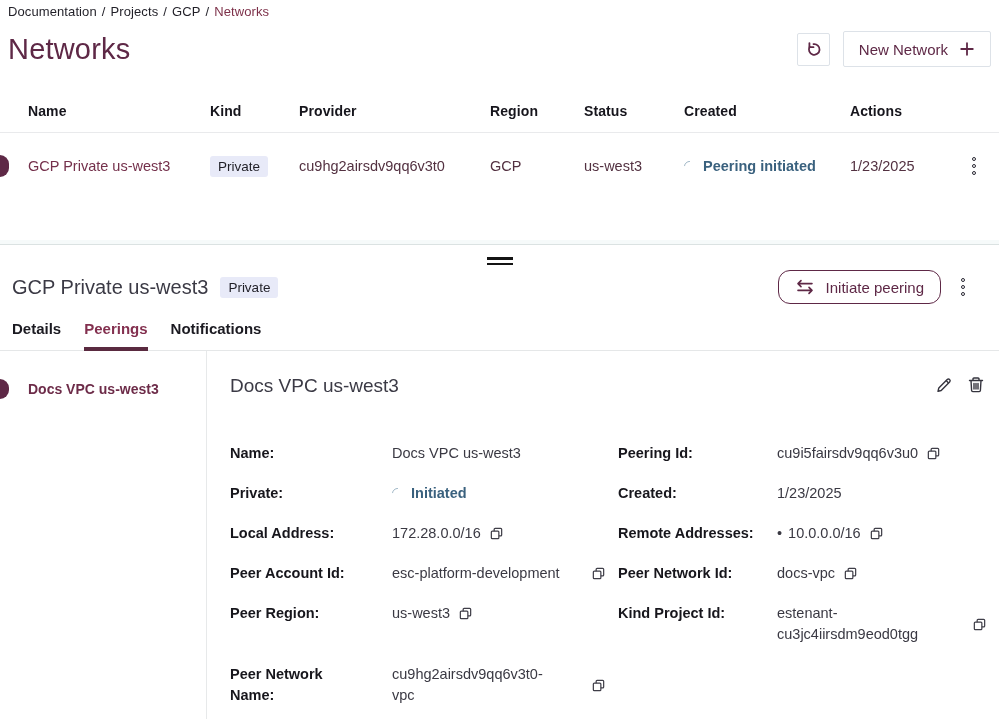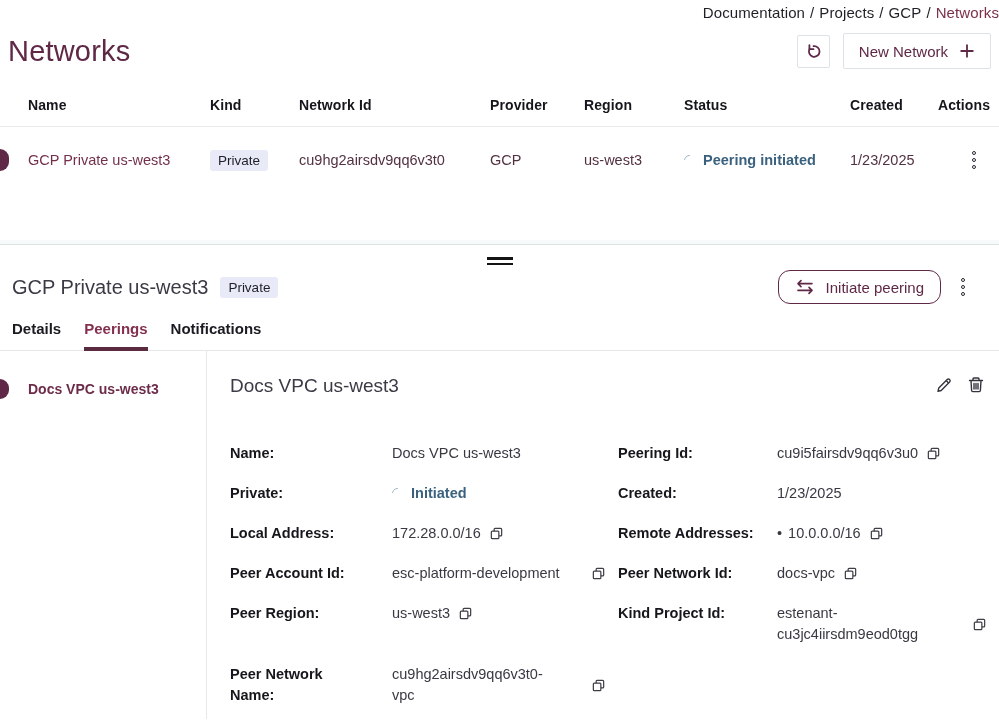--- a/index.html
+++ b/index.html
@@ -5,41 +5,41 @@
   * { margin:0; padding:0; box-sizing:border-box; }
   html,body { background:#fff; }
   body {
     width:999px; height:723px; overflow:hidden; position:relative;
     font-family:"Liberation Sans", sans-serif; color:#1c1b22;
     -webkit-font-smoothing:antialiased;
   }
   svg { display:block; }
 
   
-  .breadcrumb { padding:4px 0 0 8px; font-size:15px; letter-spacing:.1px; color:#201f27;text-align:right; }
+  .breadcrumb { padding:4px 0 0 8px; font-size:13px; letter-spacing:.1px; color:#201f27; }
   .breadcrumb a { color:#201f27; text-decoration:none; cursor:pointer; }
   .breadcrumb .sep { margin:0 5px; color:#201f27; }
   .breadcrumb .current { color:#7d3049; }
 
   .title-row { display:flex; align-items:center; justify-content:space-between; margin-top:12px; padding:0 8px; }
   .page-title { font-size:29px; font-weight:400; color:#5e2846; letter-spacing:.2px; }
   .title-actions { display:flex; align-items:center; gap:13px; }
   .icon-btn {
     width:33px; height:33px; background:#fff; border:1px solid #dde2e8; border-radius:2px;
     display:flex; align-items:center; justify-content:center; cursor:pointer;
   }
   .btn-secondary {
     height:36px; padding:0 15px; background:#fff; border:1px solid #dde2e8; border-radius:2px;
     display:flex; align-items:center; gap:11px; cursor:pointer;
     font-size:15px; color:#5e2846; font-family:inherit;
   }
 
   
   .tbl-grid { display:grid; grid-template-columns:210px 89px 191px 94px 100px 166px 88px 1fr; align-items:center; }
-  .tbl-head { margin-top:28px; padding-bottom:13px; border-bottom:1px solid #e9eaec; }
+  .tbl-head { margin-top:36px; padding-bottom:13px; border-bottom:1px solid #e9eaec; }
   .tbl-head > div { font-size:14px; font-weight:700; color:#16151c; letter-spacing:.1px; }
   .col-name { padding-left:28px; }
   .tbl-row { position:relative; padding:20px 0; font-size:14.5px; color:#533141; }
   .marker { position:absolute; left:0; top:50%; transform:translateY(-50%); width:9px; height:22px; background:#5e2846; border-radius:0 11px 11px 0; }
   .row-name { padding-left:28px; color:#74304b; cursor:pointer; }
   .badge { display:inline-block; background:#e8eaf8; color:#201f27; font-size:13.5px; padding:3px 8px; border-radius:3px; }
   .status-cell { display:flex; align-items:center; gap:8px; font-weight:700; color:#3a617e; }
   .arc { width:11px; height:11px; border:1.7px solid transparent; border-top-color:#a3b9c8; border-radius:50%; transform:rotate(-40deg); flex:none; }
   .kebab { display:flex; flex-direction:column; align-items:center; gap:3px; padding:4px; cursor:pointer; width:min-content; }
   .kebab i { width:4px; height:4px; border:1.3px solid #2a2933; border-radius:50%; }
@@ -139,21 +139,20 @@
             <use href="#i-plus"></use>
           </svg>
         </span>
     </button>
   </div>
 </div>
 
 <div class="tbl-grid tbl-head">
   <div class="col-name">Name</div>
   <div>Kind</div>
-  <div>Network Id</div>
   <div>Provider</div>
   <div>Region</div>
   <div>Status</div>
   <div>Created</div>
   <div>Actions</div>
 </div>
 
 <div class="tbl-grid tbl-row">
   <span class="marker"></span>
   <div class="row-name">GCP Private us-west3</div>

